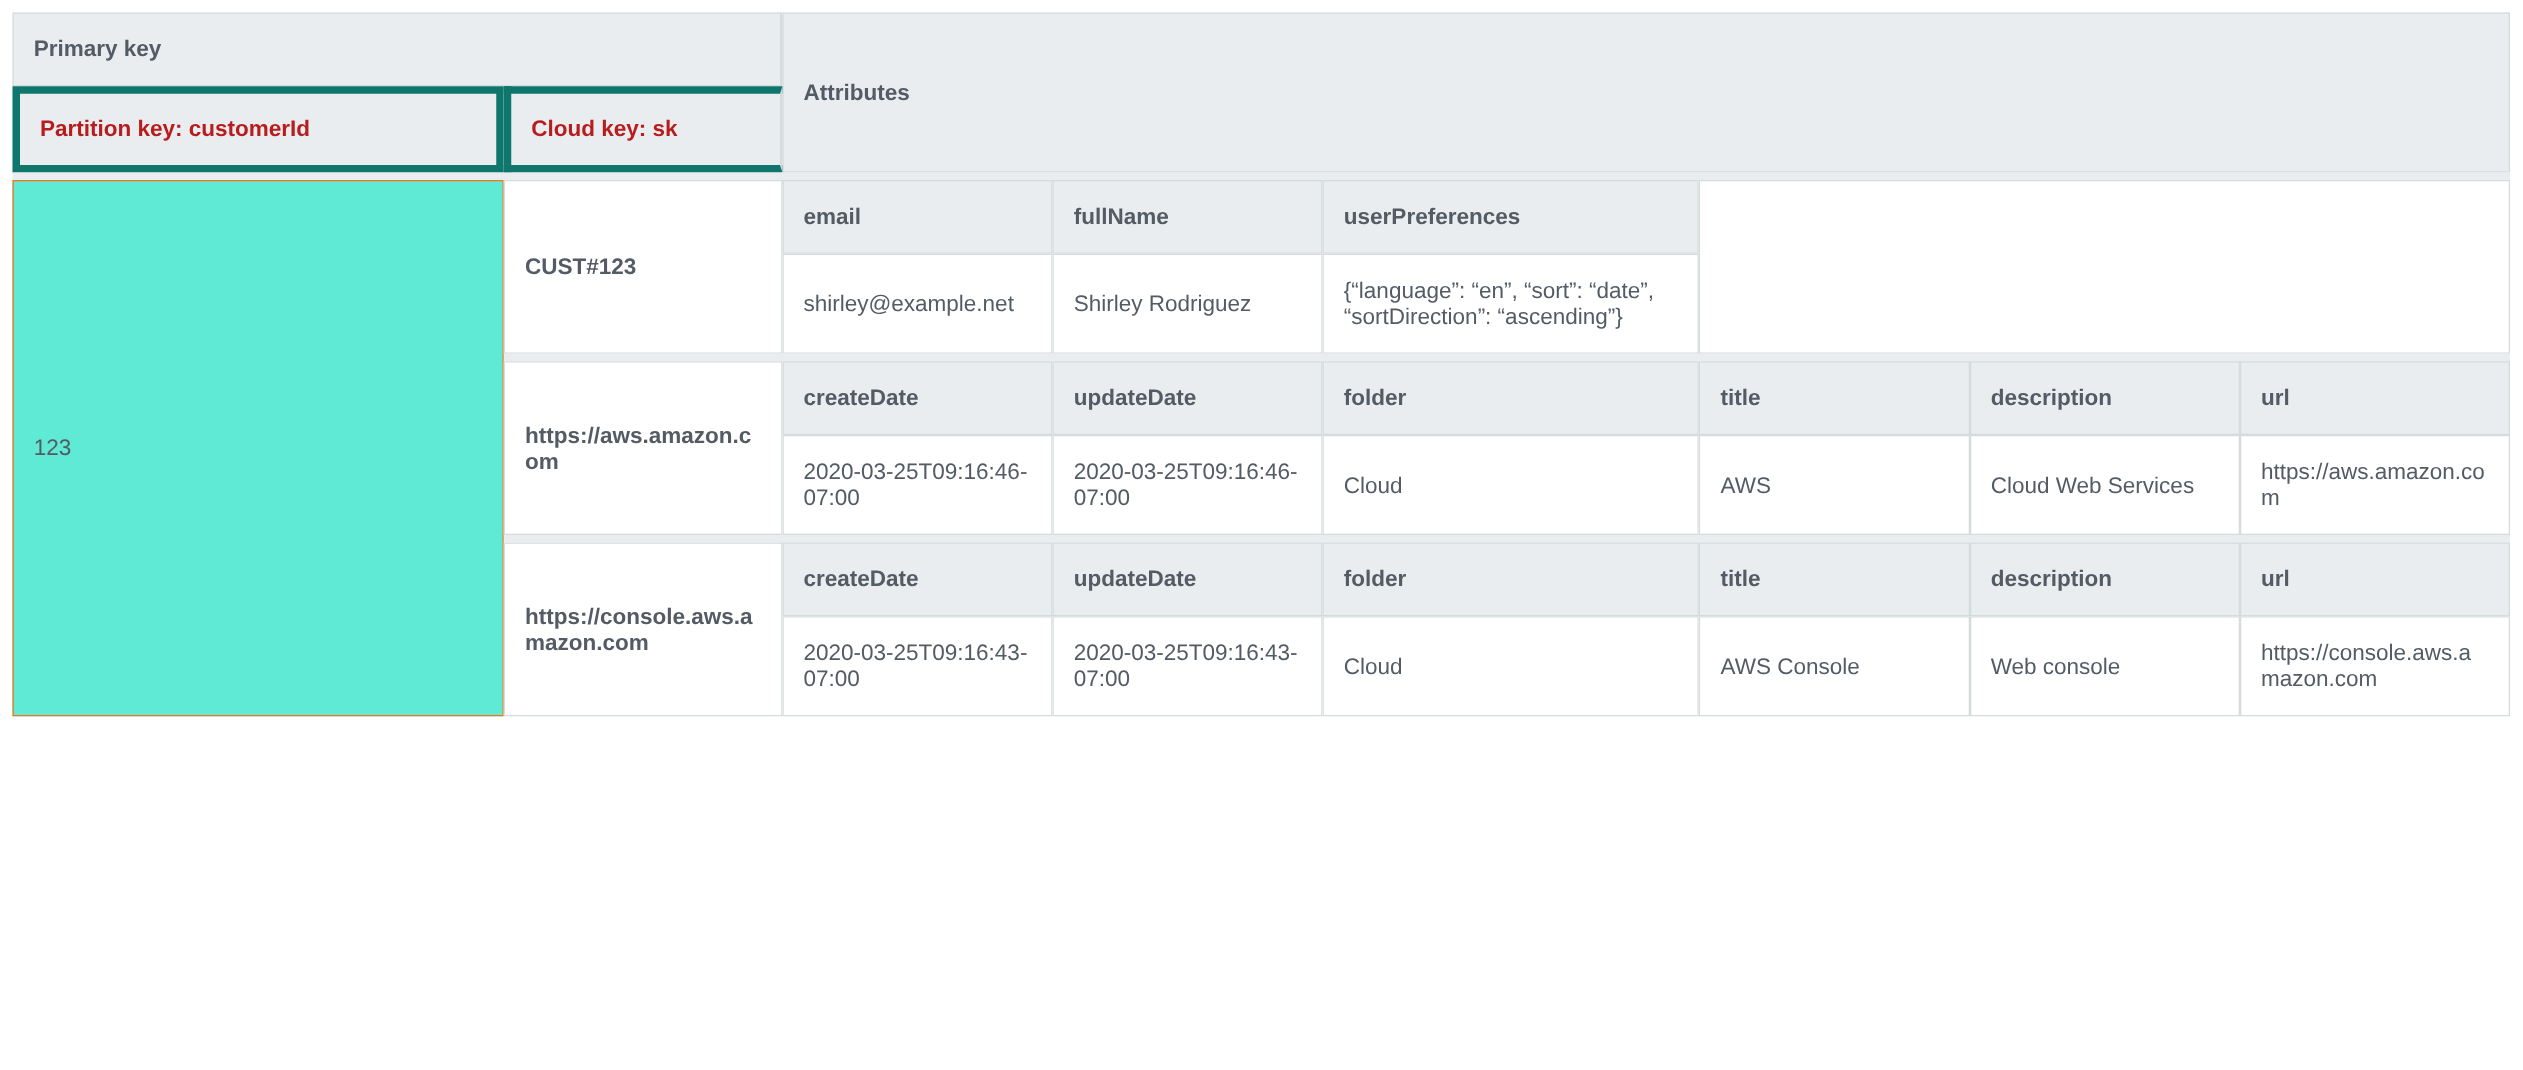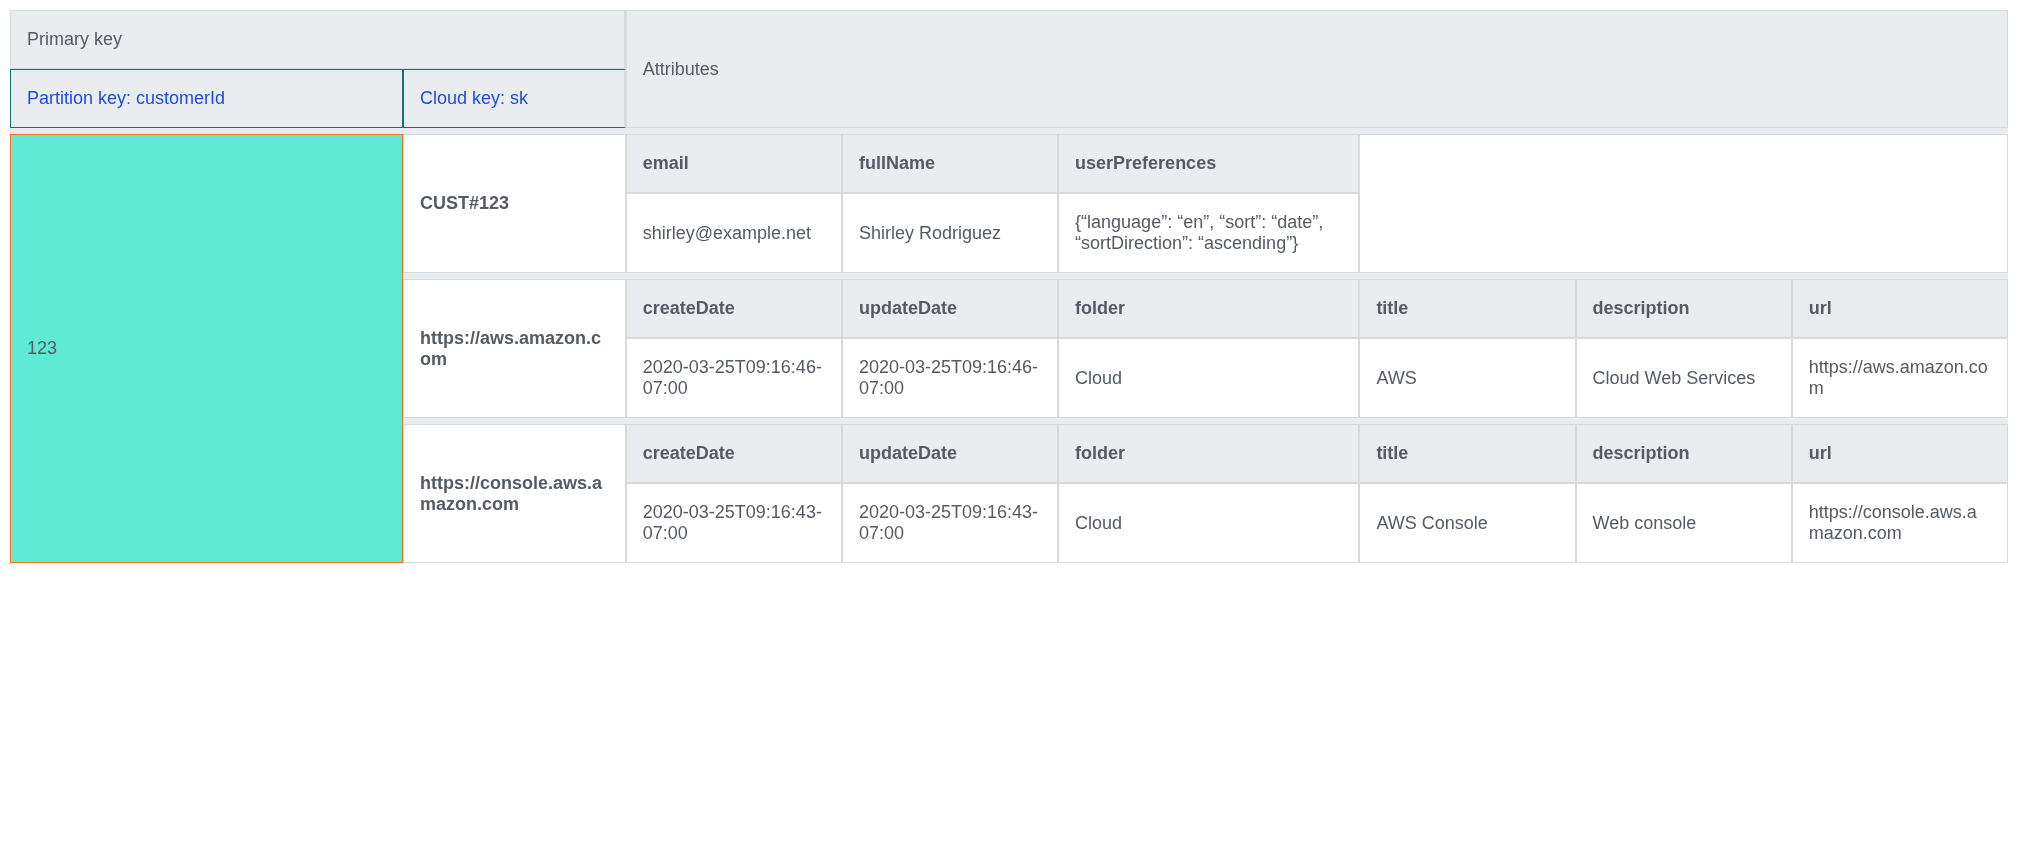--- a/index.html
+++ b/index.html
@@ -19,32 +19,32 @@
     }
     table.dynamo th, table.dynamo td {
       text-align: left;
       vertical-align: middle;
       padding: 18px 16px;
       word-wrap: break-word;
     }
     
     th.hdr-primary, th.hdr-attributes {
       background: #eaedf0;
-      font-weight: 400;
+      font-weight: 700;
       color: #545b64;
       text-align: center;
       border: 1px solid #d5dbdb;
     }
     th.hdr-primary { border-right: 2px solid #d5dbdb; }
     th.hdr-partition, th.hdr-sort {
       background: #eaedf0;
-      font-weight: 400;
-      color: #1d4ed8;
+      font-weight: 700;
+      color: #b91c1c;
       text-align: center;
-      border: 1px solid #0f766e;
+      border: 6px solid #0f766e;
     }
     th.hdr-sort { border-right: 2px solid #d5dbdb; }
     
     tr.gap td {
       padding: 0;
       height: 6px;
       border: none;
       background: #eaedf0;
     }
 

